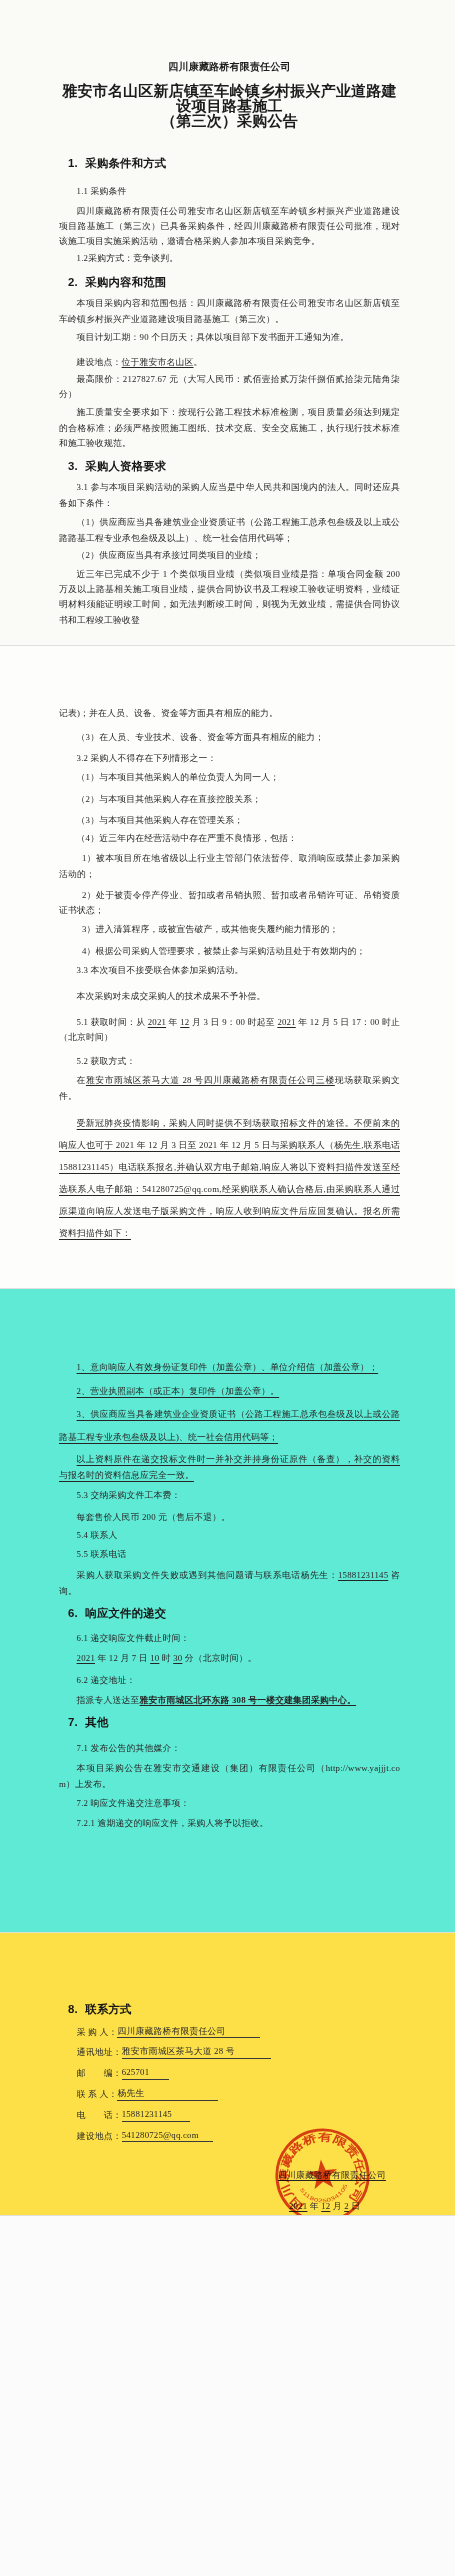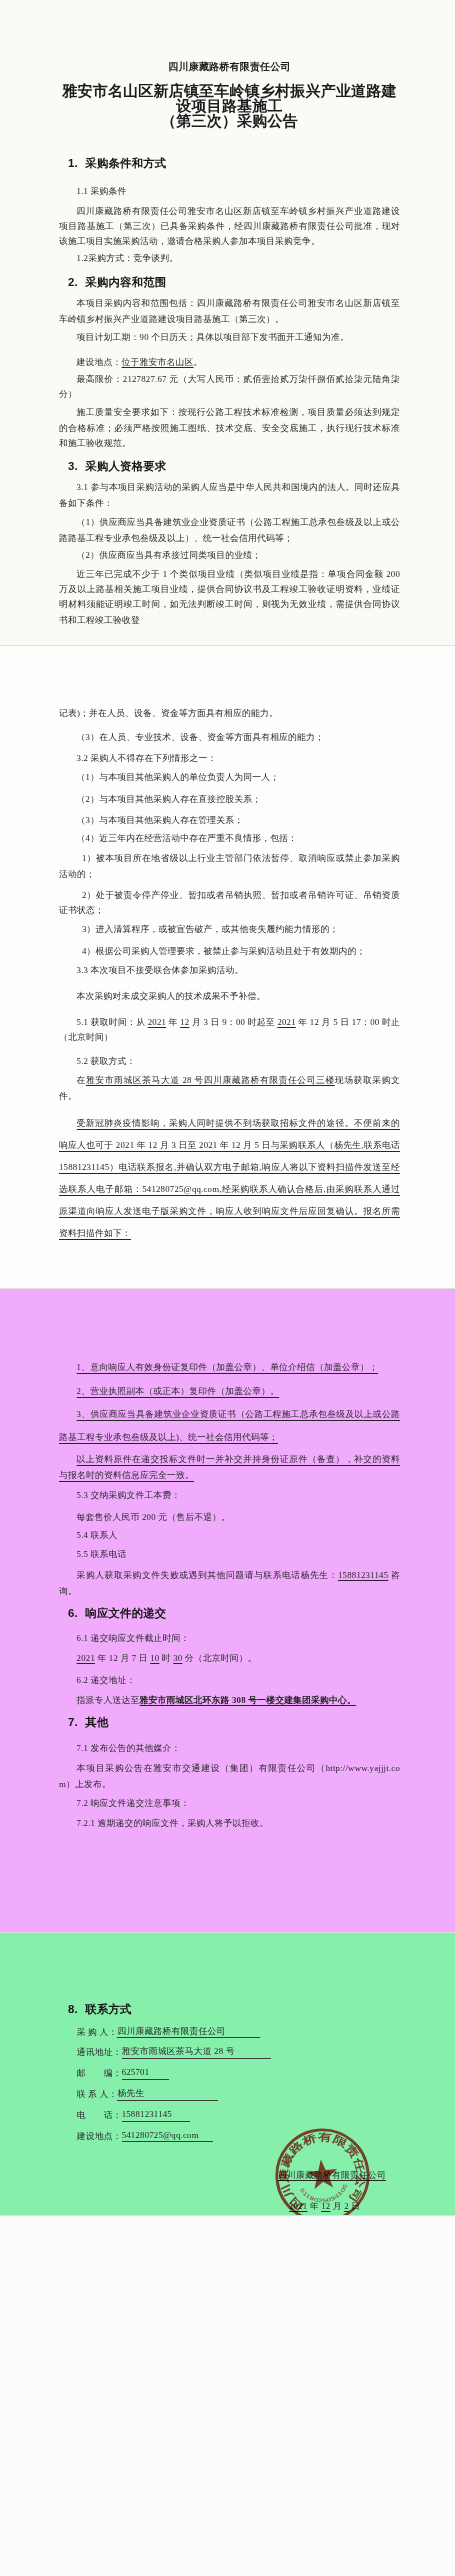--- a/index.html
+++ b/index.html
@@ -3,22 +3,22 @@
 <meta charset="utf-8">
 <style>
   html,body{margin:0;padding:0;background:#f1f0ee;}
   body{width:456px;font-family:"Liberation Serif","DejaVu Serif",serif;color:#262626;}
   .page{box-sizing:border-box;width:456px;overflow:hidden;position:relative;
         padding:0 56px 0 59px;font-size:8.8px;line-height:15.4px;
         text-align:justify;word-break:break-all;letter-spacing:0.2px;}
   .page + .page{border-top:0.6px solid #e0dfdb;}
   .pg1{height:645px;background:#fafaf7;padding-top:59px;}
   .pg2{height:643px;background:#fdfdfc;padding-top:60px;}
-  .pg3{height:644px;background:#f0abfc;padding-top:67px;}
-  .pg4{height:283px;background:#86efac;padding-top:68px;}
+  .pg3{height:644px;background:#5eead4;padding-top:67px;}
+  .pg4{height:283px;background:#fde047;padding-top:68px;}
   .pg5{height:361px;background:#fcfbfc;}
   p{margin:0;padding:0;}
   .company{text-align:center;font-weight:bold;font-size:10px;line-height:15px;
            font-family:"Liberation Sans","DejaVu Sans",sans-serif;color:#1c1c1c;}
   .title{text-align:center;font-weight:bold;font-size:15px;line-height:15px;
          font-family:"Liberation Sans","DejaVu Sans",sans-serif;color:#1c1c1c;}
   .t1{margin-top:9px;}
   .h{font-family:"Liberation Sans","DejaVu Sans",sans-serif;font-weight:bold;
      font-size:11.4px;line-height:16px;color:#161616;text-align:left;margin-left:9px;}
   .h .hn{margin-right:7.4px;}

